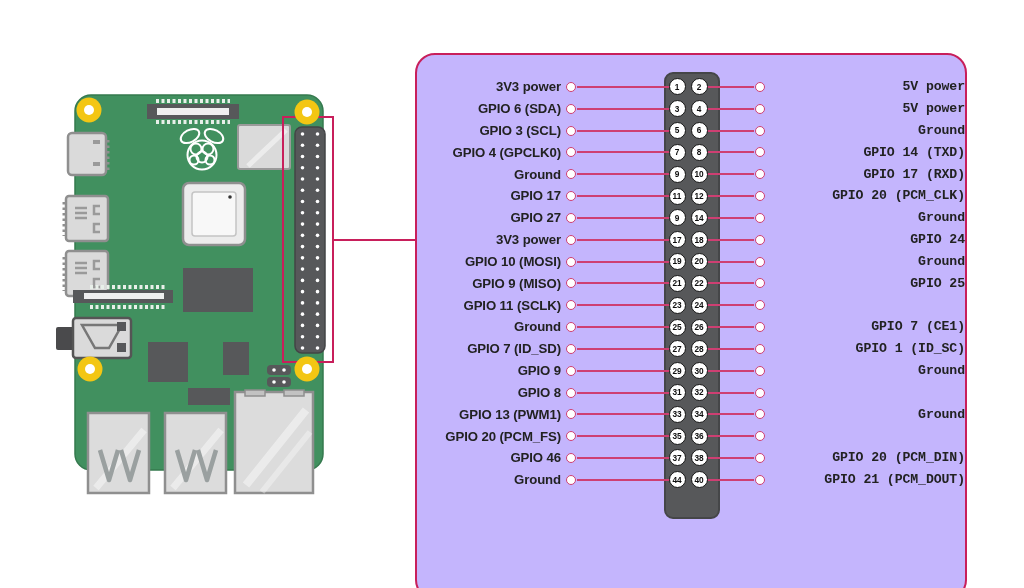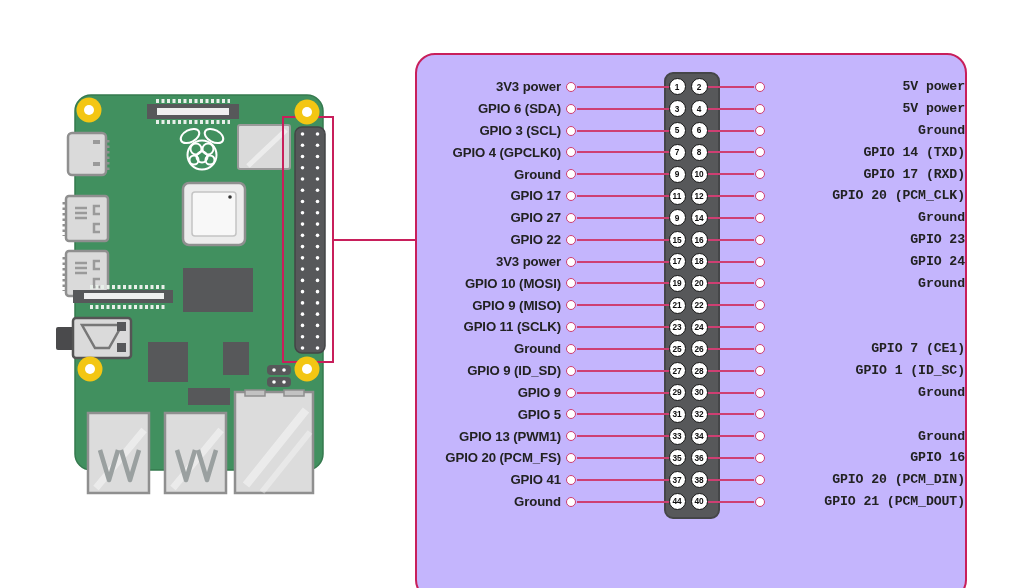--- a/index.html
+++ b/index.html
@@ -298,32 +298,20 @@
           <span class="wire wl"></span>
           <span class="pins">
             <span class="pin-badge">9</span>
             <span class="pin-badge">14</span>
           </span>
           <span class="wire wr"></span>
           <span class="dot"></span>
           <div class="lbl right">Ground</div>
         </div>
         <div class="pin-row">
-          <div class="lbl left">GPIO 22</div>
-          <span class="dot"></span>
-          <span class="wire wl"></span>
-          <span class="pins">
-            <span class="pin-badge">15</span>
-            <span class="pin-badge">16</span>
-          </span>
-          <span class="wire wr"></span>
-          <span class="dot"></span>
-          <div class="lbl right">GPIO 23</div>
-        </div>
-        <div class="pin-row">
           <div class="lbl left">3V3 power</div>
           <span class="dot"></span>
           <span class="wire wl"></span>
           <span class="pins">
             <span class="pin-badge">17</span>
             <span class="pin-badge">18</span>
           </span>
           <span class="wire wr"></span>
           <span class="dot"></span>
           <div class="lbl right">GPIO 24</div>
@@ -343,20 +331,21 @@
         <div class="pin-row">
           <div class="lbl left">GPIO 9 (MISO)</div>
           <span class="dot"></span>
           <span class="wire wl"></span>
           <span class="pins">
             <span class="pin-badge">21</span>
             <span class="pin-badge">22</span>
           </span>
           <span class="wire wr"></span>
           <span class="dot"></span>
+          <div class="lbl right">GPIO 25</div>
         </div>
         <div class="pin-row">
           <div class="lbl left">GPIO 11 (SCLK)</div>
           <span class="dot"></span>
           <span class="wire wl"></span>
           <span class="pins">
             <span class="pin-badge">23</span>
             <span class="pin-badge">24</span>
           </span>
           <span class="wire wr"></span>
@@ -368,21 +357,21 @@
           <span class="wire wl"></span>
           <span class="pins">
             <span class="pin-badge">25</span>
             <span class="pin-badge">26</span>
           </span>
           <span class="wire wr"></span>
           <span class="dot"></span>
           <div class="lbl right">GPIO 7 (CE1)</div>
         </div>
         <div class="pin-row">
-          <div class="lbl left">GPIO 9 (ID_SD)</div>
+          <div class="lbl left">GPIO 7 (ID_SD)</div>
           <span class="dot"></span>
           <span class="wire wl"></span>
           <span class="pins">
             <span class="pin-badge">27</span>
             <span class="pin-badge">28</span>
           </span>
           <span class="wire wr"></span>
           <span class="dot"></span>
           <div class="lbl right">GPIO 1 (ID_SC)</div>
         </div>
@@ -392,21 +381,21 @@
           <span class="wire wl"></span>
           <span class="pins">
             <span class="pin-badge">29</span>
             <span class="pin-badge">30</span>
           </span>
           <span class="wire wr"></span>
           <span class="dot"></span>
           <div class="lbl right">Ground</div>
         </div>
         <div class="pin-row">
-          <div class="lbl left">GPIO 5</div>
+          <div class="lbl left">GPIO 8</div>
           <span class="dot"></span>
           <span class="wire wl"></span>
           <span class="pins">
             <span class="pin-badge">31</span>
             <span class="pin-badge">32</span>
           </span>
           <span class="wire wr"></span>
           <span class="dot"></span>
         </div>
         <div class="pin-row">
@@ -424,24 +413,23 @@
         <div class="pin-row">
           <div class="lbl left">GPIO 20 (PCM_FS)</div>
           <span class="dot"></span>
           <span class="wire wl"></span>
           <span class="pins">
             <span class="pin-badge">35</span>
             <span class="pin-badge">36</span>
           </span>
           <span class="wire wr"></span>
           <span class="dot"></span>
-          <div class="lbl right">GPIO 16</div>
-        </div>
-        <div class="pin-row">
-          <div class="lbl left">GPIO 41</div>
+        </div>
+        <div class="pin-row">
+          <div class="lbl left">GPIO 46</div>
           <span class="dot"></span>
           <span class="wire wl"></span>
           <span class="pins">
             <span class="pin-badge">37</span>
             <span class="pin-badge">38</span>
           </span>
           <span class="wire wr"></span>
           <span class="dot"></span>
           <div class="lbl right">GPIO 20 (PCM_DIN)</div>
         </div>

